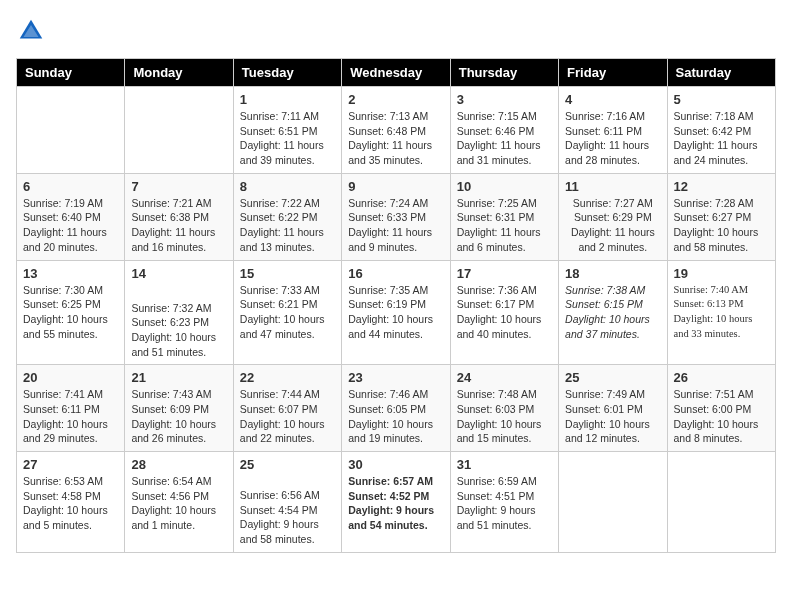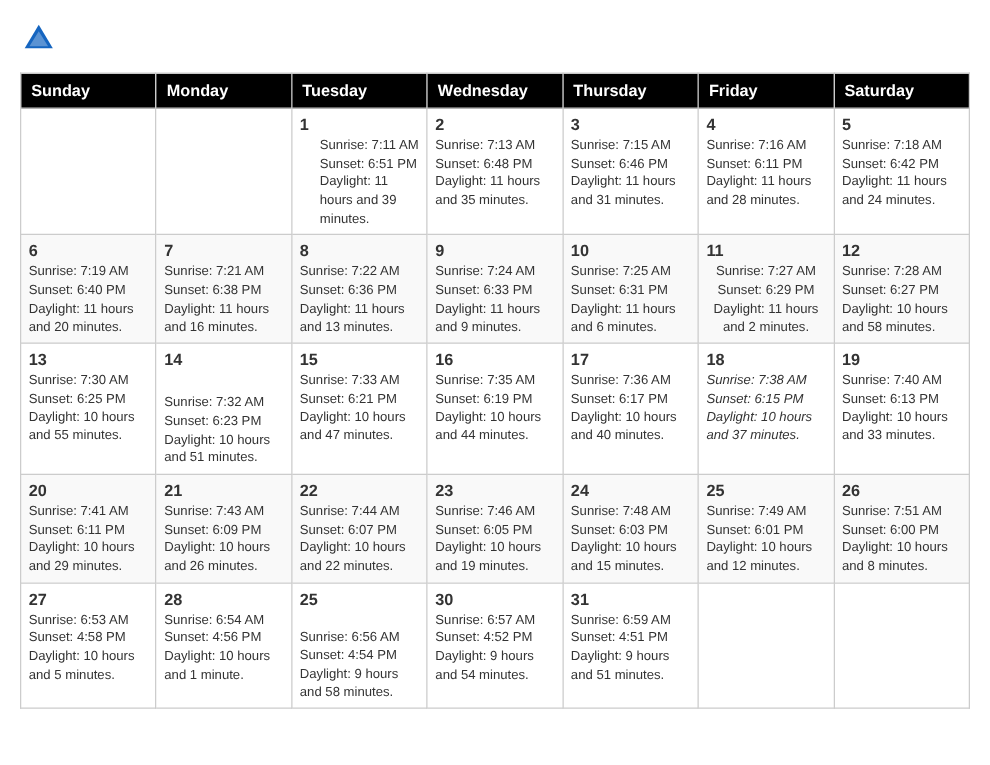--- a/index.html
+++ b/index.html
@@ -124,21 +124,21 @@
         <th>Friday</th>
         <th>Saturday</th>
       </tr>
   </thead>
   <tbody id="calendar-body">
   <tr>
         <td class="empty-cell"></td>
         <td class="empty-cell"></td>
         <td>
           <span class="day-num">1</span>
-          <div class="day-detail" style="white-space: pre-line; margin-left: 16px;">Sunrise: 7:11 AM
+          <div class="day-detail" style="white-space: pre-line;">Sunrise: 7:11 AM
 Sunset: 6:51 PM
 Daylight: 11 hours and 39 minutes.</div>
         </td>
         <td>
           <span class="day-num">2</span>
           <div class="day-detail" style="white-space: pre-line;">Sunrise: 7:13 AM
 Sunset: 6:48 PM
 Daylight: 11 hours and 35 minutes.</div>
         </td>
         <td>
@@ -169,21 +169,21 @@
         </td>
         <td>
           <span class="day-num">7</span>
           <div class="day-detail" style="white-space: pre-line;">Sunrise: 7:21 AM
 Sunset: 6:38 PM
 Daylight: 11 hours and 16 minutes.</div>
         </td>
         <td>
           <span class="day-num">8</span>
           <div class="day-detail" style="white-space: pre-line;">Sunrise: 7:22 AM
-Sunset: 6:36 PM
+Sunset: 6:22 PM
 Daylight: 11 hours and 13 minutes.</div>
         </td>
         <td>
           <span class="day-num">9</span>
           <div class="day-detail" style="white-space: pre-line;">Sunrise: 7:24 AM
 Sunset: 6:33 PM
 Daylight: 11 hours and 9 minutes.</div>
         </td>
         <td>
           <span class="day-num">10</span>
@@ -236,21 +236,21 @@
 Daylight: 10 hours and 40 minutes.</div>
         </td>
         <td>
           <span class="day-num">18</span>
           <div class="day-detail" style="white-space: pre-line; font-style: italic;">Sunrise: 7:38 AM
 Sunset: 6:15 PM
 Daylight: 10 hours and 37 minutes.</div>
         </td>
         <td>
           <span class="day-num">19</span>
-          <div class="day-detail" style="white-space: pre-line;">Sunrise: 7:40 AM
+          <div class="day-detail" style="white-space: pre-line; font-family: Liberation Serif, serif;">Sunrise: 7:40 AM
 Sunset: 6:13 PM
 Daylight: 10 hours and 33 minutes.</div>
         </td>
       </tr>
       <tr>
         <td>
           <span class="day-num">20</span>
           <div class="day-detail" style="white-space: pre-line;">Sunrise: 7:41 AM
 Sunset: 6:11 PM
 Daylight: 10 hours and 29 minutes.</div>
@@ -306,21 +306,21 @@
 Daylight: 10 hours and 1 minute.</div>
         </td>
         <td>
           <span class="day-num">25</span>
           <div class="day-detail" style="white-space: pre-line; margin-top: 16px;">Sunrise: 6:56 AM
 Sunset: 4:54 PM
 Daylight: 9 hours and 58 minutes.</div>
         </td>
         <td>
           <span class="day-num">30</span>
-          <div class="day-detail" style="white-space: pre-line;">Sunrise: 6:57 AM
+          <div class="day-detail" style="white-space: pre-line; font-weight: bold;">Sunrise: 6:57 AM
 Sunset: 4:52 PM
 Daylight: 9 hours and 54 minutes.</div>
         </td>
         <td>
           <span class="day-num">31</span>
           <div class="day-detail" style="white-space: pre-line;">Sunrise: 6:59 AM
 Sunset: 4:51 PM
 Daylight: 9 hours and 51 minutes.</div>
         </td>
         <td class="empty-cell"></td>

